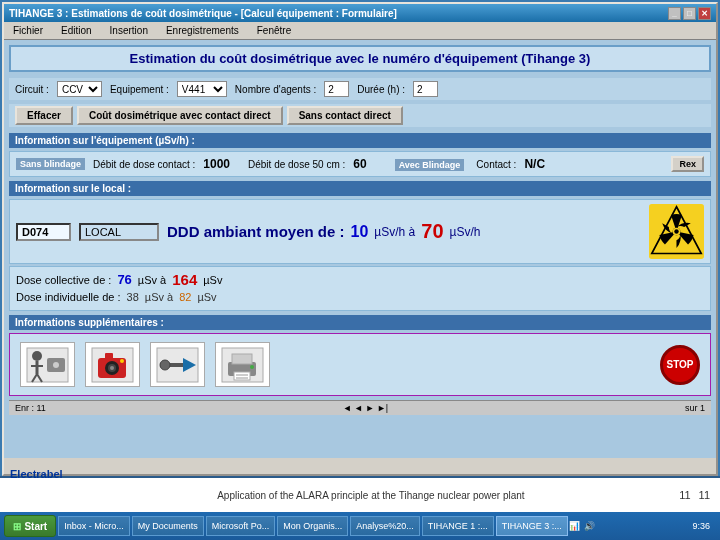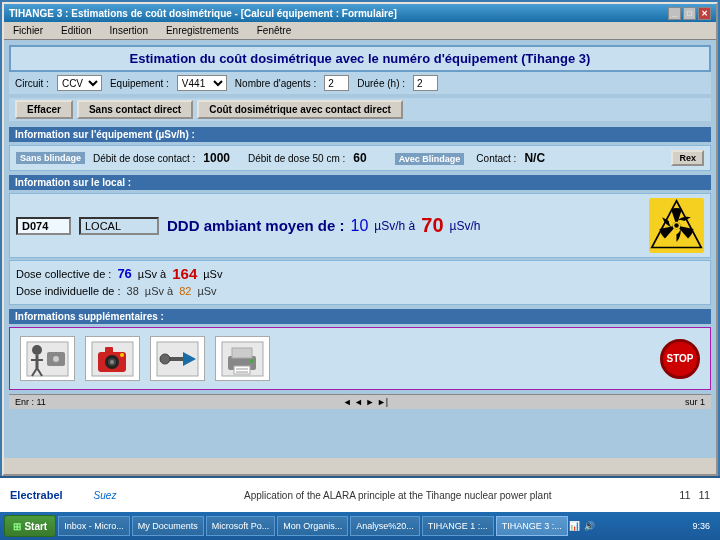--- a/index.html
+++ b/index.html
@@ -59,20 +59,21 @@
 
     
     .page-title {
       background: #c8dff0;
       border: 2px solid #6a9ec8;
       text-align: center;
       font-size: 13px;
       font-weight: bold;
       color: #000080;
       padding: 4px;
+      margin-bottom: 6px;
     }
 
     
     .form-row {
       display: flex;
       align-items: center;
       gap: 8px;
       margin-bottom: 4px;
       background: #b8d4e8;
       padding: 3px 6px;
@@ -342,22 +343,22 @@
           <option>V441</option>
         </select>
         <span class="form-label">Nombre d'agents :</span>
         <input class="form-input" type="text" value="2" style="width: 25px;">
         <span class="form-label">Durée (h) :</span>
         <input class="form-input" type="text" value="2" style="width: 25px;">
       </div>
 
       <div class="buttons-row">
         <button class="btn">Effacer</button>
+        <button class="btn">Coût dosimétrique avec contact direct</button>
         <button class="btn">Sans contact direct</button>
-        <button class="btn">Coût dosimétrique avec contact direct</button>
       </div>
 
       <div style="margin-bottom:4px;">
         <div class="section-header">
           <span>Information sur l'équipement (µSv/h) :</span>
         </div>
         <div class="section-content">
           <div style="display:flex; align-items:center; gap:8px; flex-wrap:wrap;">
             <span class="subsection-label">Sans blindage</span>
             <span style="font-size:10px;">Débit de dose contact :</span>
@@ -380,21 +381,21 @@
       <div style="margin-bottom:2px;">
         <div class="section-header">
           <span>Information sur le local :</span>
         </div>
         <div style="background:#c8e0f0; border:1px solid #8ab8d8; padding:4px 6px; display:flex; align-items:center; gap:8px;">
           <input class="local-input" type="text" value="D074" style="width: 55px; font-weight: bold; background: rgb(240, 248, 255);">
           <input class="local-input" type="text" value="LOCAL" style="width: 80px; background: rgb(200, 223, 240);">
 
           <div style="display:flex; align-items:center; gap:6px; flex:1;">
             <span class="ddd-label" style="font-size:15px; font-weight:bold; color:#000080;">DDD ambiant moyen de :</span>
-            <span class="ddd-value" style="font-size:16px; font-weight:normal; color:#0000cc;">10</span>
+            <span class="ddd-value" style="font-size:16px; font-weight:bold; color:#0000cc;">10</span>
             <span class="ddd-unit" style="font-size:12px; color:#000080;">µSv/h à</span>
             <span class="ddd-value2" style="font-size:20px; font-weight:bold; color:#cc0000;">70</span>
             <span class="ddd-unit" style="font-size:12px; color:#000080;">µSv/h</span>
           </div>
 
           <svg width="55" height="55" viewBox="0 0 100 100">
             <rect width="100" height="100" fill="#f5d020" rx="5"></rect>
 
             <g transform="translate(50,50)">
 
@@ -502,21 +503,21 @@
         <span>◄ ◄ ► ►|</span>
         <span>sur 1</span>
       </div>
 
     </div>
   </div>
 
   <div class="footer-bar" style="bottom:28px;">
 
     <div class="footer-logo">
-      <div style="display:flex; flex-direction:row; align-items:center;gap:31px;">
+      <div style="display:flex; flex-direction:column; align-items:center;gap:31px;">
         <div style="font-size:11px; font-weight:bold; color:#003399;">Electrabel</div>
         <div style="font-size:10px; color:#0066cc; font-style:italic;">Suez</div>
       </div>
     </div>
     <span class="footer-text" style="font-size:10px;">Application of the ALARA principle at the Tihange nuclear power plant</span>
     <span class="footer-number">11</span>
     <span class="footer-number">11</span>
   </div>
 
   <div class="taskbar">

